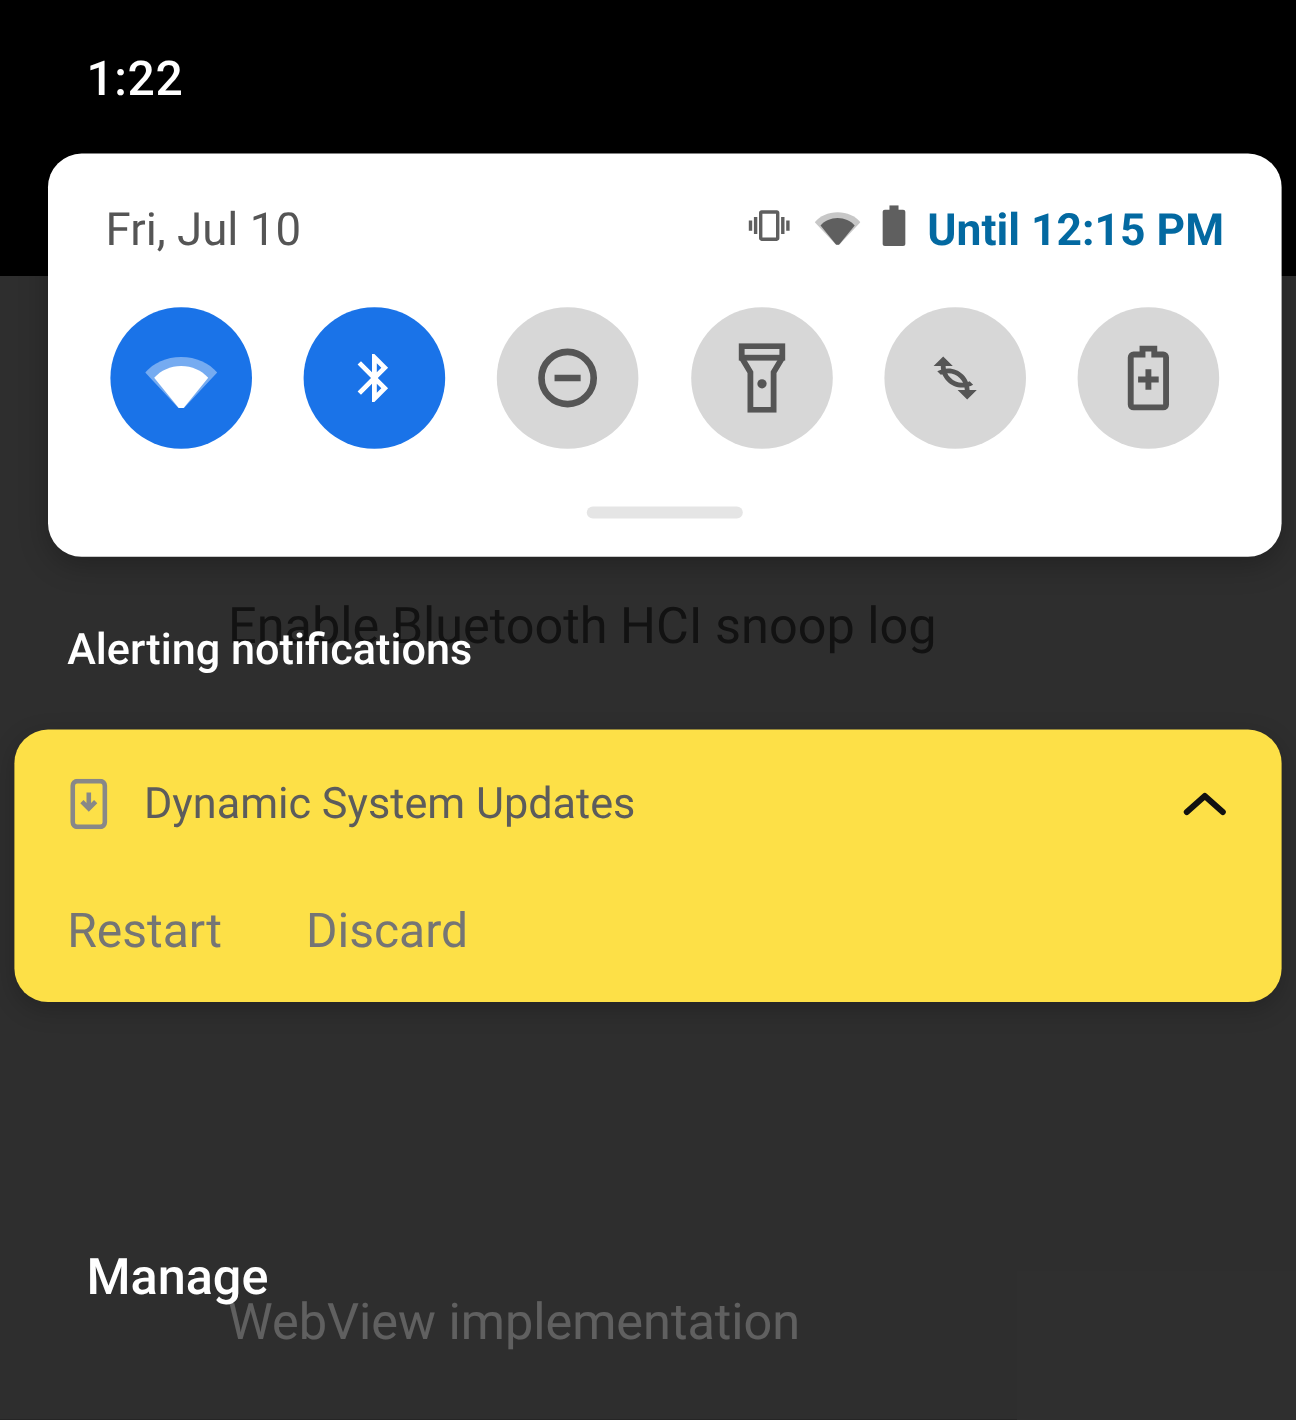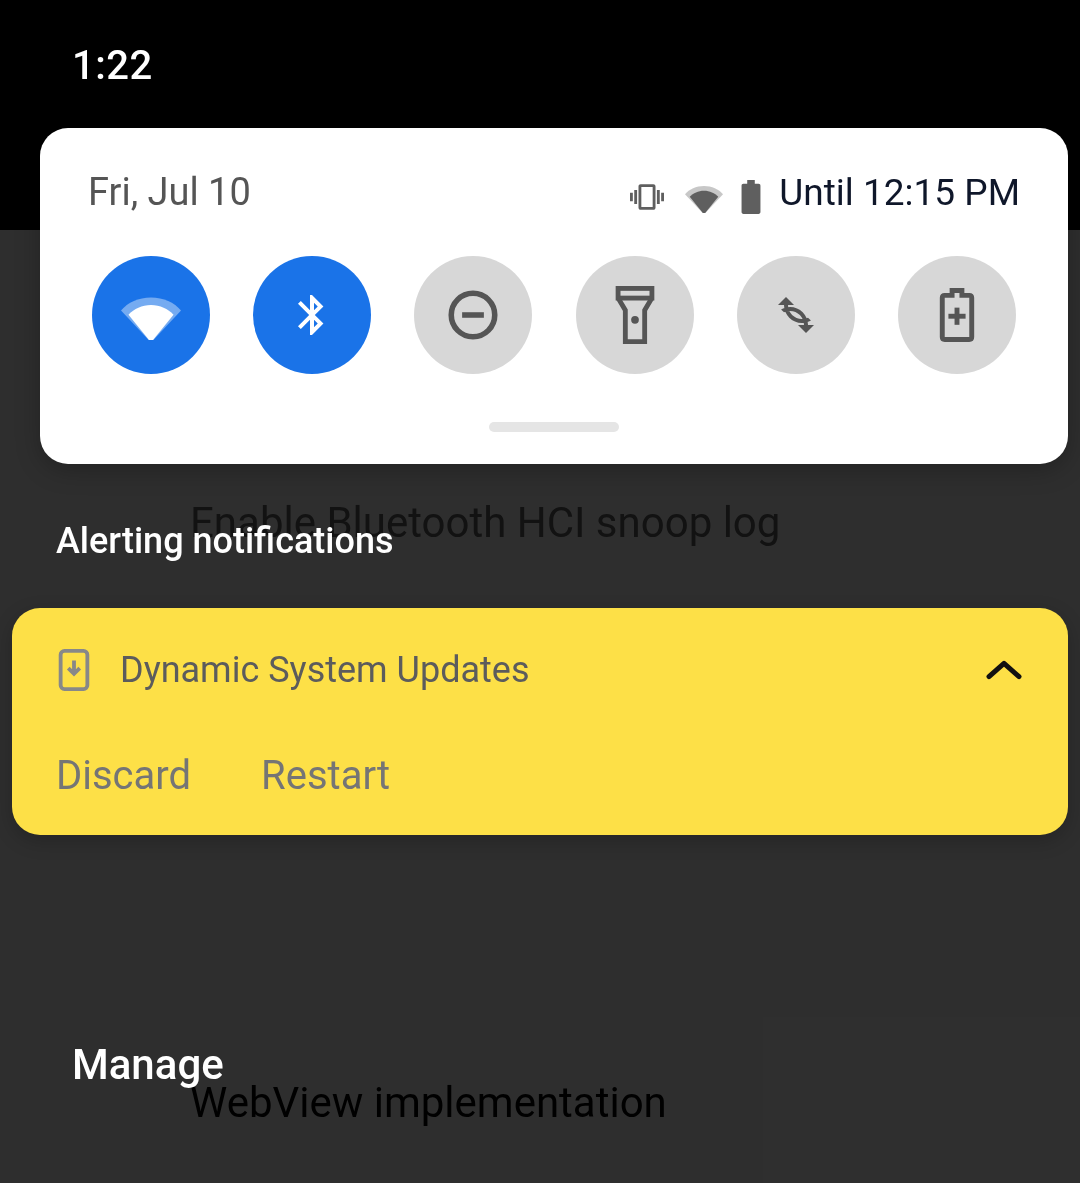--- a/index.html
+++ b/index.html
@@ -18,21 +18,21 @@
   .bg-top-black {
     position: absolute; top: 0; left: 0; right: 0; height: 230px;
     background: #000;
   }
   .bg-settings {
     position: absolute; left: 190px; top: 498px; right: 40px;
     color: #2f2f2f;
   }
   .bg-line1 { font-size: 42px; color: #2b2b2b; }
   .bg-line2 { font-size: 38px; color: #4e4e4e; margin-top: 6px; }
-  .bg-line3 { font-size: 42px; color: #000000; position: absolute; top: 580px; left:0; }
+  .bg-line3 { font-size: 42px; color: #e5e5e5; position: absolute; top: 580px; left:0; }
 
   .scrim {
     position: absolute; inset: 0;
     background: rgba(0,0,0,0.58);
   }
 
   
   .clock {
     position: absolute;
     top: 42px; left: 72px;
@@ -53,22 +53,22 @@
     margin-left: 28px;
   }
   .qs-header {
     display: flex;
     align-items: center;
     justify-content: space-between;
     color: #555;
     font-size: 38px;
   }
   .qs-header-right {
-    display: flex; align-items: flex-end; gap: 18px;
-    font-size: 37px; color: #0f172a;
+    display: flex; align-items: flex-start; gap: 18px;
+    font-size: 37px; color: #0369a1; font-weight: bold;
   }
   .qs-status-icons { display: flex; align-items: center; gap: 18px; }
   .qs-tiles {
     margin-top: 42px;
     display: flex;
     justify-content: space-between;
     padding: 0 4px;
   }
   .tile {
     width: 118px; height: 118px;
@@ -243,18 +243,18 @@
         </svg>
     </span>
     <div class="notif-title">Dynamic System Updates</div>
     <span class="notif-caret">
       <svg width="40" height="26" viewBox="0 0 24 14" fill="none" stroke="#111" stroke-width="3" stroke-linecap="round" stroke-linejoin="round">
           <path d="M3 11 L12 3 L21 11"></path>
         </svg>
     </span>
   </div>
   <div class="notif-actions">
+    <span>Restart</span>
     <span>Discard</span>
-    <span>Restart</span>
   </div>
 </div>
 
 <div class="manage">Manage</div>
 
 </body></html>

